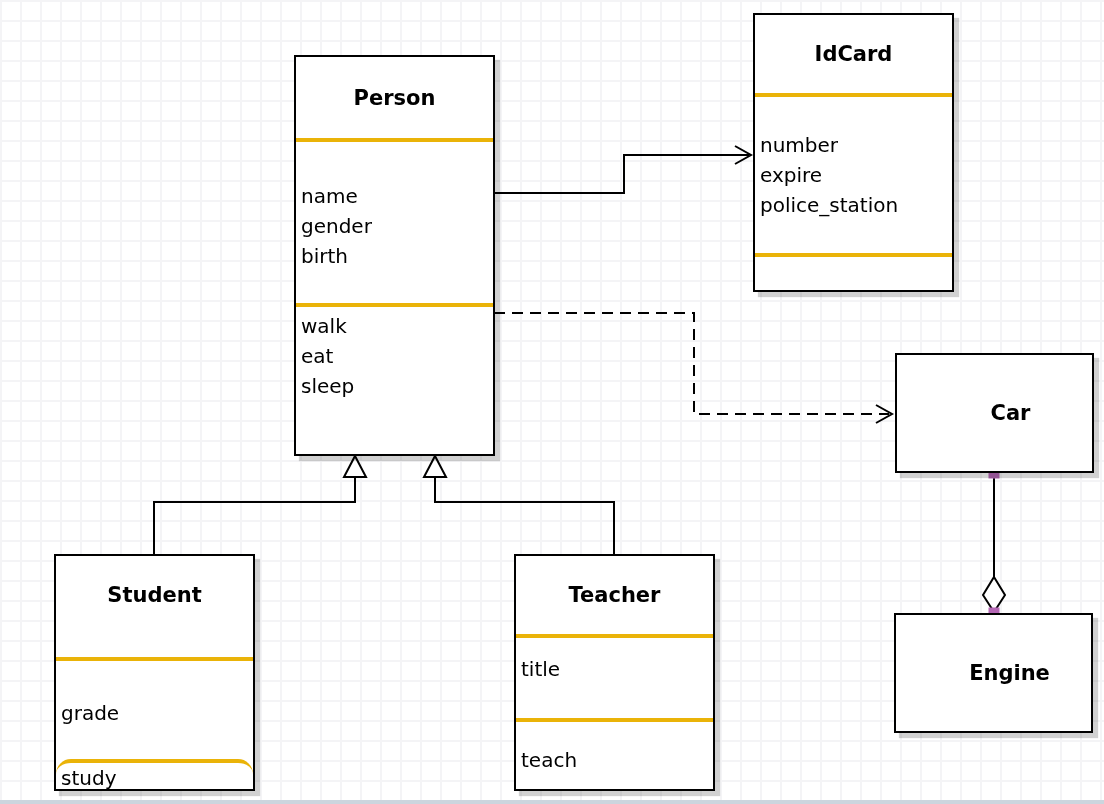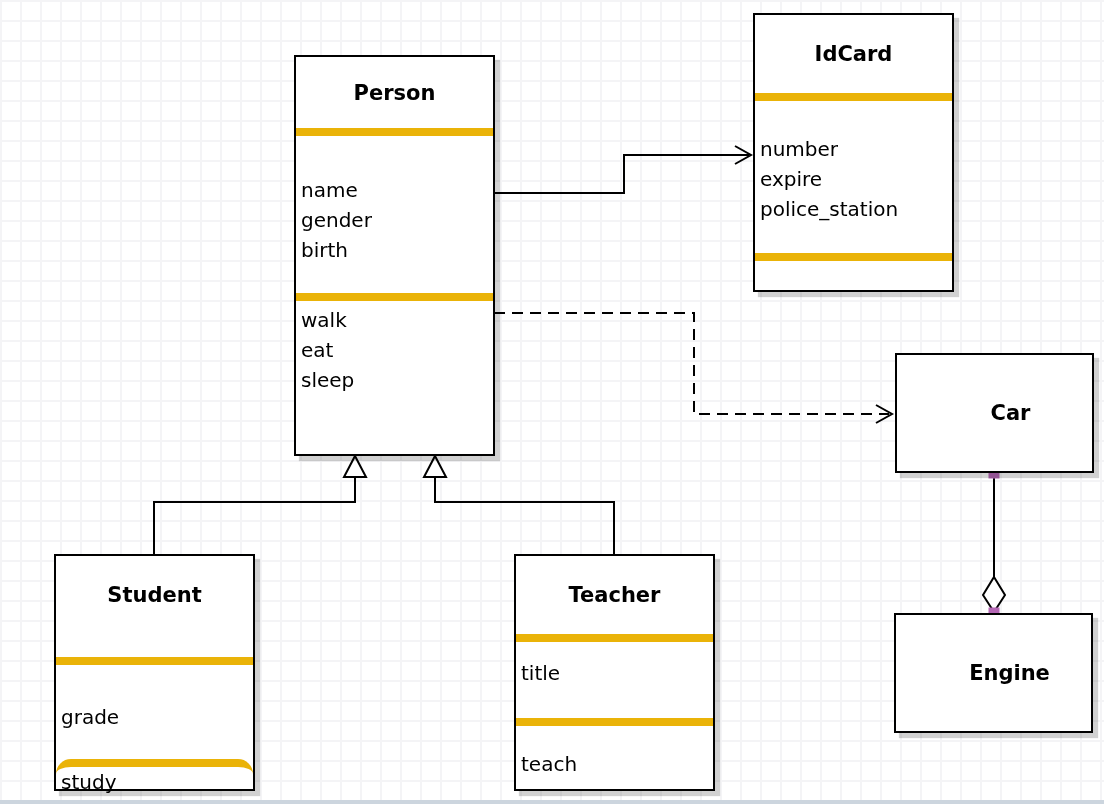--- a/index.html
+++ b/index.html
@@ -21,21 +21,21 @@
     background:#ffffff;border:2px solid #000000;
     box-shadow:5px 5px 1px rgba(0,0,0,0.18);
     display:flex;flex-direction:column;
     color:#000;
   }
   .uml-title{
     display:flex;align-items:center;justify-content:center;
     font-weight:bold;font-size:21px;flex:0 0 auto;
   }
   .uml-compartment{
-    box-sizing:border-box;border-top:8px solid #eab308;
+    box-sizing:border-box;border-top:4px solid #eab308;
     padding-left:5px;font-size:20px;line-height:30px;flex:0 0 auto;
   }
   .uml-compartment.grow{flex:1 1 auto;}
   .simple .uml-title{flex:1 1 auto;margin-left:32px;}
   #connectors{position:absolute;left:0;top:0;width:1104px;height:804px;}
   #connectors path,#connectors polyline{fill:none;stroke:#000;stroke-width:2px;}
   #connectors polygon{stroke:#000;stroke-width:2px;fill:#fff;}
   .canvas-edge{
     position:absolute;left:0;bottom:0;width:1104px;height:4px;
     background:#ccd5de;
@@ -70,21 +70,21 @@
 
     <g>
       <path d="M994 473 V578"></path>
       <polygon points="994,577 1005,595 994,612 983,595"></polygon>
       <rect x="988.5" y="467.5" width="11" height="11" fill="#b567b5"></rect>
       <rect x="988.5" y="607.5" width="11" height="11" fill="#b567b5"></rect>
     </g>
   </svg>
 
   <div class="uml-class" style="left:294px;top:55px;width:201px;height:401px;">
-    <div class="uml-title" style="height:71px;">Person</div>
+    <div class="uml-title" style="height:81px;">Person</div>
     <div class="uml-compartment" style="height:165px;padding-top:39px;">
       <div>name</div>
       <div>gender</div>
       <div>birth</div>
     </div>
     <div class="uml-compartment grow" style="padding-top:4px;">
       <div>walk</div>
       <div>eat</div>
       <div>sleep</div>
     </div>

